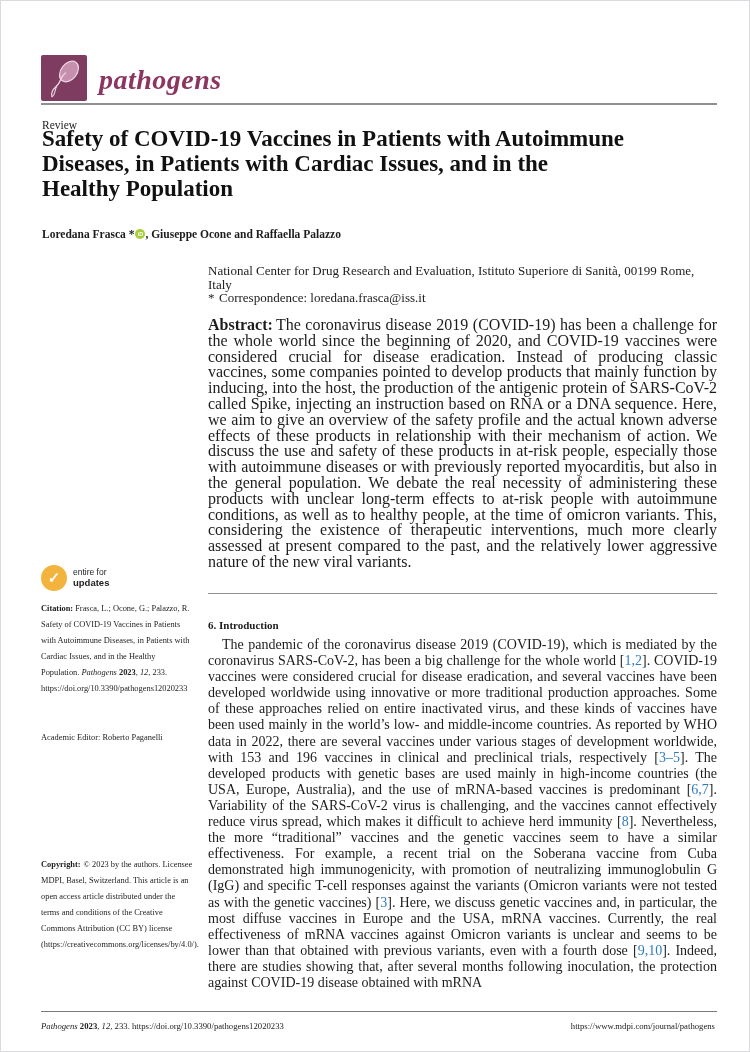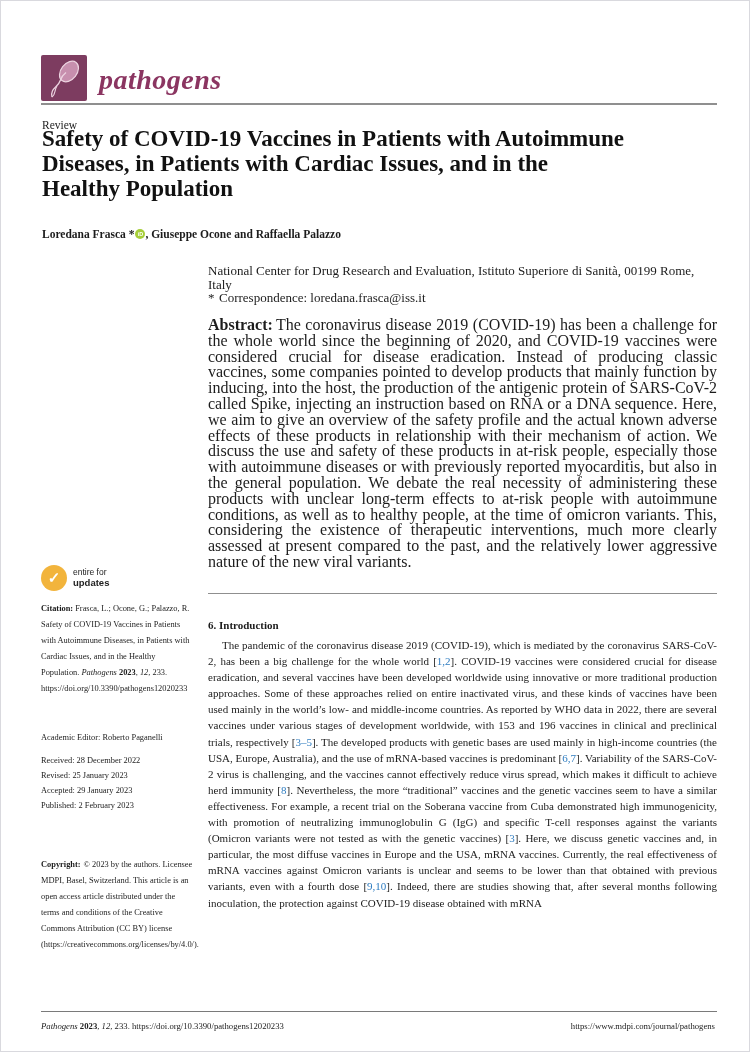--- a/index.html
+++ b/index.html
@@ -37,21 +37,21 @@
   .check-text { font-family:"Liberation Sans",sans-serif; font-size:8.5px; line-height:9.5px; color:#222; }
   .check-text .b2 { font-weight:bold; font-size:9.5px; }
   .citation { top:600px; }
   .academic-editor { top:729px; }
   .dates { top:752px; }
   .dates div { line-height:15px; }
   .cc-badge { top:819px; cursor:pointer; }
   .copyright { top:856px; }
   
   .section-heading { position:absolute; left:207px; top:618px; width:509px; font-size:11px; font-weight:bold; }
-  .intro-par { position:absolute; left:207px; top:636px; width:509px; font-size:11px; line-height:16.1px;
+  .intro-par { position:absolute; left:207px; top:636px; width:509px; font-size:14px; line-height:16.1px;
                text-align:justify; text-indent:14px; }
   
   .footer-rule { position:absolute; left:40px; top:1010px; width:676px; height:1px; background:#7a7a7a; }
   .footer-left { position:absolute; left:40px; top:1020px; font-size:8.7px; }
   .footer-right { position:absolute; right:34px; top:1020px; font-size:8.7px; }
   
   .b { font-weight:bold; }
   .i { font-style:italic; }
   .ref { color:#2e7cc0; }
   .lblgap { margin-right:3px; }
@@ -102,26 +102,20 @@
     <span class="check-text">
       <span>entire for</span><br>
       <span class="b2">updates</span>
     </span>
   </div>
 
   <div class="sidebar-block citation"><span class="b">Citation: </span><span>Frasca, L.; Ocone, G.; Palazzo, R. Safety of COVID-19 Vaccines in Patients with Autoimmune Diseases, in Patients with Cardiac Issues, and in the Healthy Population. </span><span class="i">Pathogens </span><span class="b">2023</span><span>, </span><span class="i">12</span><span>, 233. https://doi.org/10.3390/pathogens12020233</span></div>
 
   <div class="sidebar-block academic-editor">Academic Editor: Roberto Paganelli</div>
 
-  <div class="sidebar-block dates">
-    <div>Received: 28 December 2022</div>
-    <div>Revised: 25 January 2023</div>
-    <div>Accepted: 29 January 2023</div>
-    <div>Published: 2 February 2023</div>
-  </div>
 
 
   <div class="sidebar-block copyright">
     <span class="b lblgap">Copyright:</span><span>© 2023 by the authors. Licensee MDPI, Basel, Switzerland. This article is an open access article distributed under the terms and conditions of the Creative Commons Attribution (CC BY) license (https://creativecommons.org/licenses/by/4.0/).</span>
   </div>
 
   <div class="section-heading">6. Introduction</div>
   <div class="intro-par"><span>The pandemic of the coronavirus disease 2019 (COVID-19), which is mediated by the coronavirus SARS-CoV-2, has been a big challenge for the whole world [</span><span class="ref">1,2</span><span>]. COVID-19 vaccines were considered crucial for disease eradication, and several vaccines have been developed worldwide using innovative or more traditional production approaches. Some of these approaches relied on entire inactivated virus, and these kinds of vaccines have been used mainly in the world’s low- and middle-income countries. As reported by WHO data in 2022, there are several vaccines under various stages of development worldwide, with 153 and 196 vaccines in clinical and preclinical trials, respectively [</span><span class="ref">3–5</span><span>]. The developed products with genetic bases are used mainly in high-income countries (the USA, Europe, Australia), and the use of mRNA-based vaccines is predominant [</span><span class="ref">6,7</span><span>]. Variability of the SARS-CoV-2 virus is challenging, and the vaccines cannot effectively reduce virus spread, which makes it difficult to achieve herd immunity [</span><span class="ref">8</span><span>]. Nevertheless, the more “traditional” vaccines and the genetic vaccines seem to have a similar effectiveness. For example, a recent trial on the Soberana vaccine from Cuba demonstrated high immunogenicity, with promotion of neutralizing immunoglobulin G (IgG) and specific T-cell responses against the variants (Omicron variants were not tested as with the genetic vaccines) [</span><span class="ref">3</span><span>]. Here, we discuss genetic vaccines and, in particular, the most diffuse vaccines in Europe and the USA, mRNA vaccines. Currently, the real effectiveness of mRNA vaccines against Omicron variants is unclear and seems to be lower than that obtained with previous variants, even with a fourth dose [</span><span class="ref">9,10</span><span>]. Indeed, there are studies showing that, after several months following inoculation, the protection against COVID-19 disease obtained with mRNA</span></div>
 
   <div class="footer-rule"></div>

